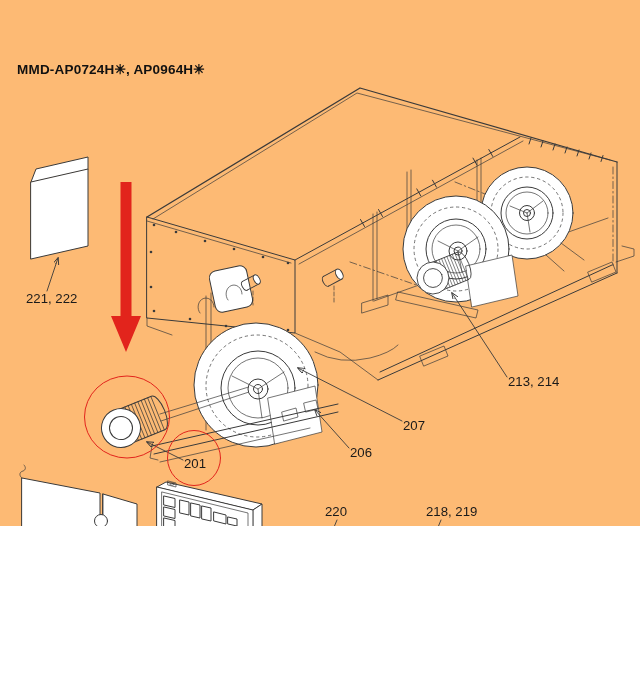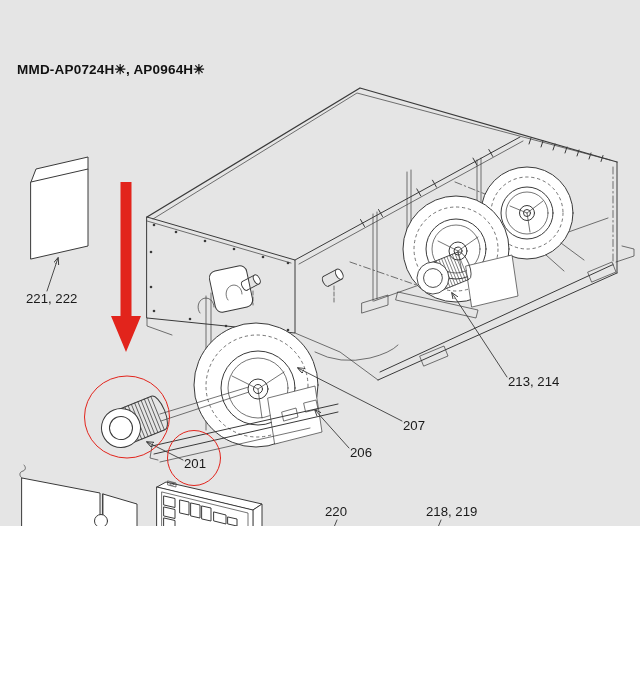--- a/index.html
+++ b/index.html
@@ -1,16 +1,16 @@
 <!DOCTYPE html>
 <html><head>
 <meta charset="utf-8">
 <style>
   html,body{margin:0;padding:0;background:#fff;}
-  .stage{position:relative;width:640px;height:526px;background:#e5e5e5;overflow:hidden;
+  .stage{position:relative;width:640px;height:526px;background:#fdba74;overflow:hidden;
          font-family:"Liberation Sans",sans-serif;text-decoration:underline;}
   .title{position:absolute;left:17px;top:61px;font-size:13.5px;font-weight:bold;color:#111;
          letter-spacing:0.2px;white-space:nowrap;}
   svg{position:absolute;left:0;top:0;}
   .ln *{stroke:#3a3a3a;fill:none;stroke-width:1;stroke-linecap:round;stroke-linejoin:round;}
   .ln .f{fill:#ffffff;}
   .ln .thin{stroke-width:0.7;}
   .ln .med{stroke-width:1.3;}
   .ln .dot{fill:#3a3a3a;stroke:none;}
   .ln .hatch{stroke-width:1.8;}

